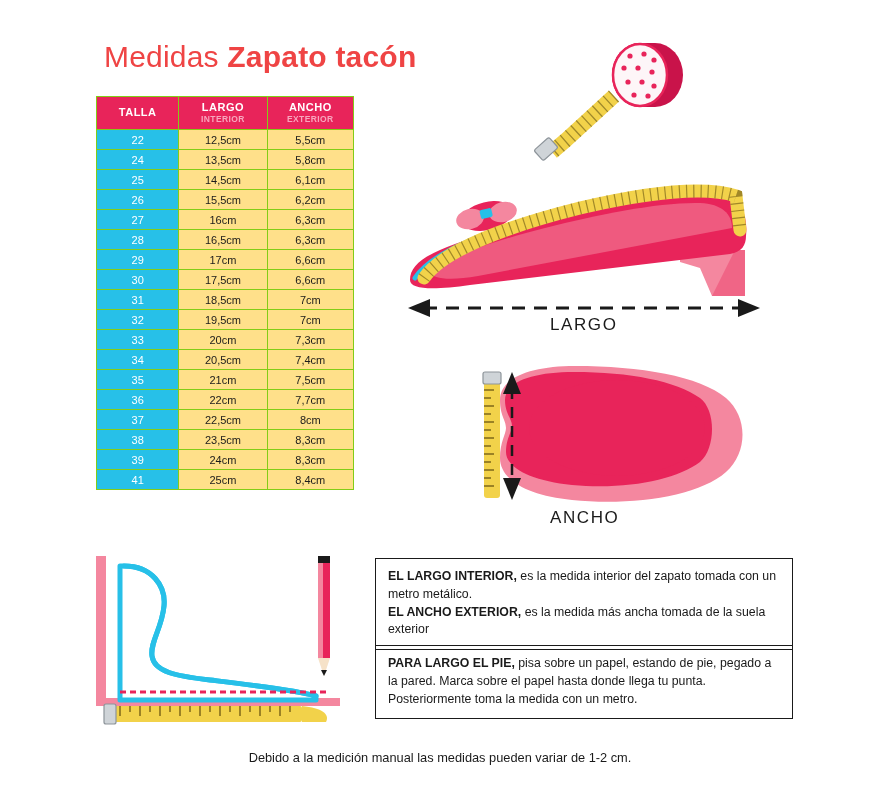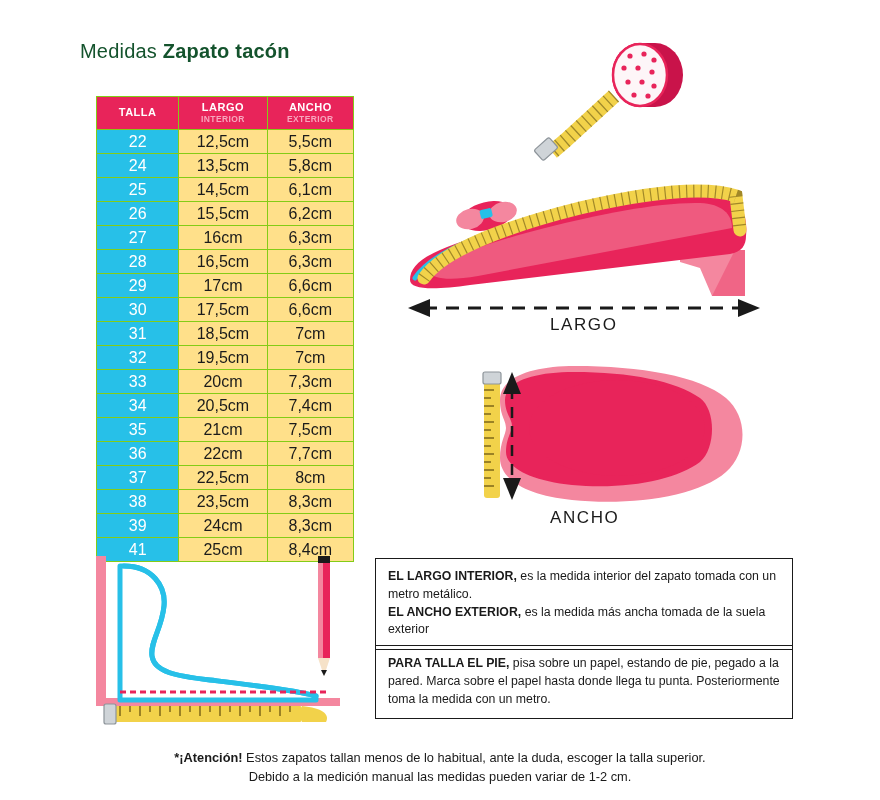--- a/index.html
+++ b/index.html
@@ -12,23 +12,23 @@
   }
   #page {
     position: relative;
     width: 880px; height: 800px;
     background: #ffffff;
   }
 
   
   .title {
     position: absolute;
-    left: 80px; top: 40px;
-    font-size: 20px;
-    color: #14532d;
+    left: 104px; top: 40px;
+    font-size: 30px;
+    color: #ef4444;
     letter-spacing: .2px;
     white-space: nowrap;
   }
   .title .light { font-weight: 400; }
   .title .bold { font-weight: 700; }
 
   
   .table-wrap {
     position: absolute;
     left: 96px; top: 96px;
@@ -52,21 +52,21 @@
   }
   table.sizes th .sub {
     display: block;
     font-size: 8.5px;
     font-weight: 700;
     color: #f7a6bd;
     letter-spacing: .4px;
     margin-top: 1px;
   }
   table.sizes td {
-    font-size: 16px;
+    font-size: 11px;
     text-align: center;
     padding: 2.5px 0;
     color: #1b1b1b;
     height: 19px;
   }
   table.sizes td.talla {
     background: #27c0e8;
     color: #ffffff;
     width: 82px;
     font-weight: 400;
@@ -376,21 +376,20 @@
 
   <div class="diag-label" id="label-largo">LARGO</div>
   <div class="diag-label" id="label-ancho">ANCHO</div>
 
   <div class="note" id="note1">
     <div><b>EL LARGO INTERIOR,</b><span> es la medida interior del zapato tomada con un metro metálico.</span></div>
     <div><b>EL ANCHO EXTERIOR,</b><span> es la medida más ancha tomada de la suela exterior</span></div>
   </div>
 
   <div class="note" id="note2">
-    <b>PARA TALLA EL PIE,</b><span> pisa sobre un papel, estando de pie, pegado a la pared. Marca sobre el papel hasta donde llega tu punta. Posteriormente toma la medida con un metro.</span>
+    <b>PARA LARGO EL PIE,</b><span> pisa sobre un papel, estando de pie, pegado a la pared. Marca sobre el papel hasta donde llega tu punta. Posteriormente toma la medida con un metro.</span>
   </div>
 
   <div class="footer">
-    <div><b>*¡Atención!</b><span> Estos zapatos tallan menos de lo habitual, ante la duda, escoger la talla superior.</span></div>
     <div>Debido a la medición manual las medidas pueden variar de 1-2 cm.</div>
   </div>
 
 </div>
 
 </body></html>

